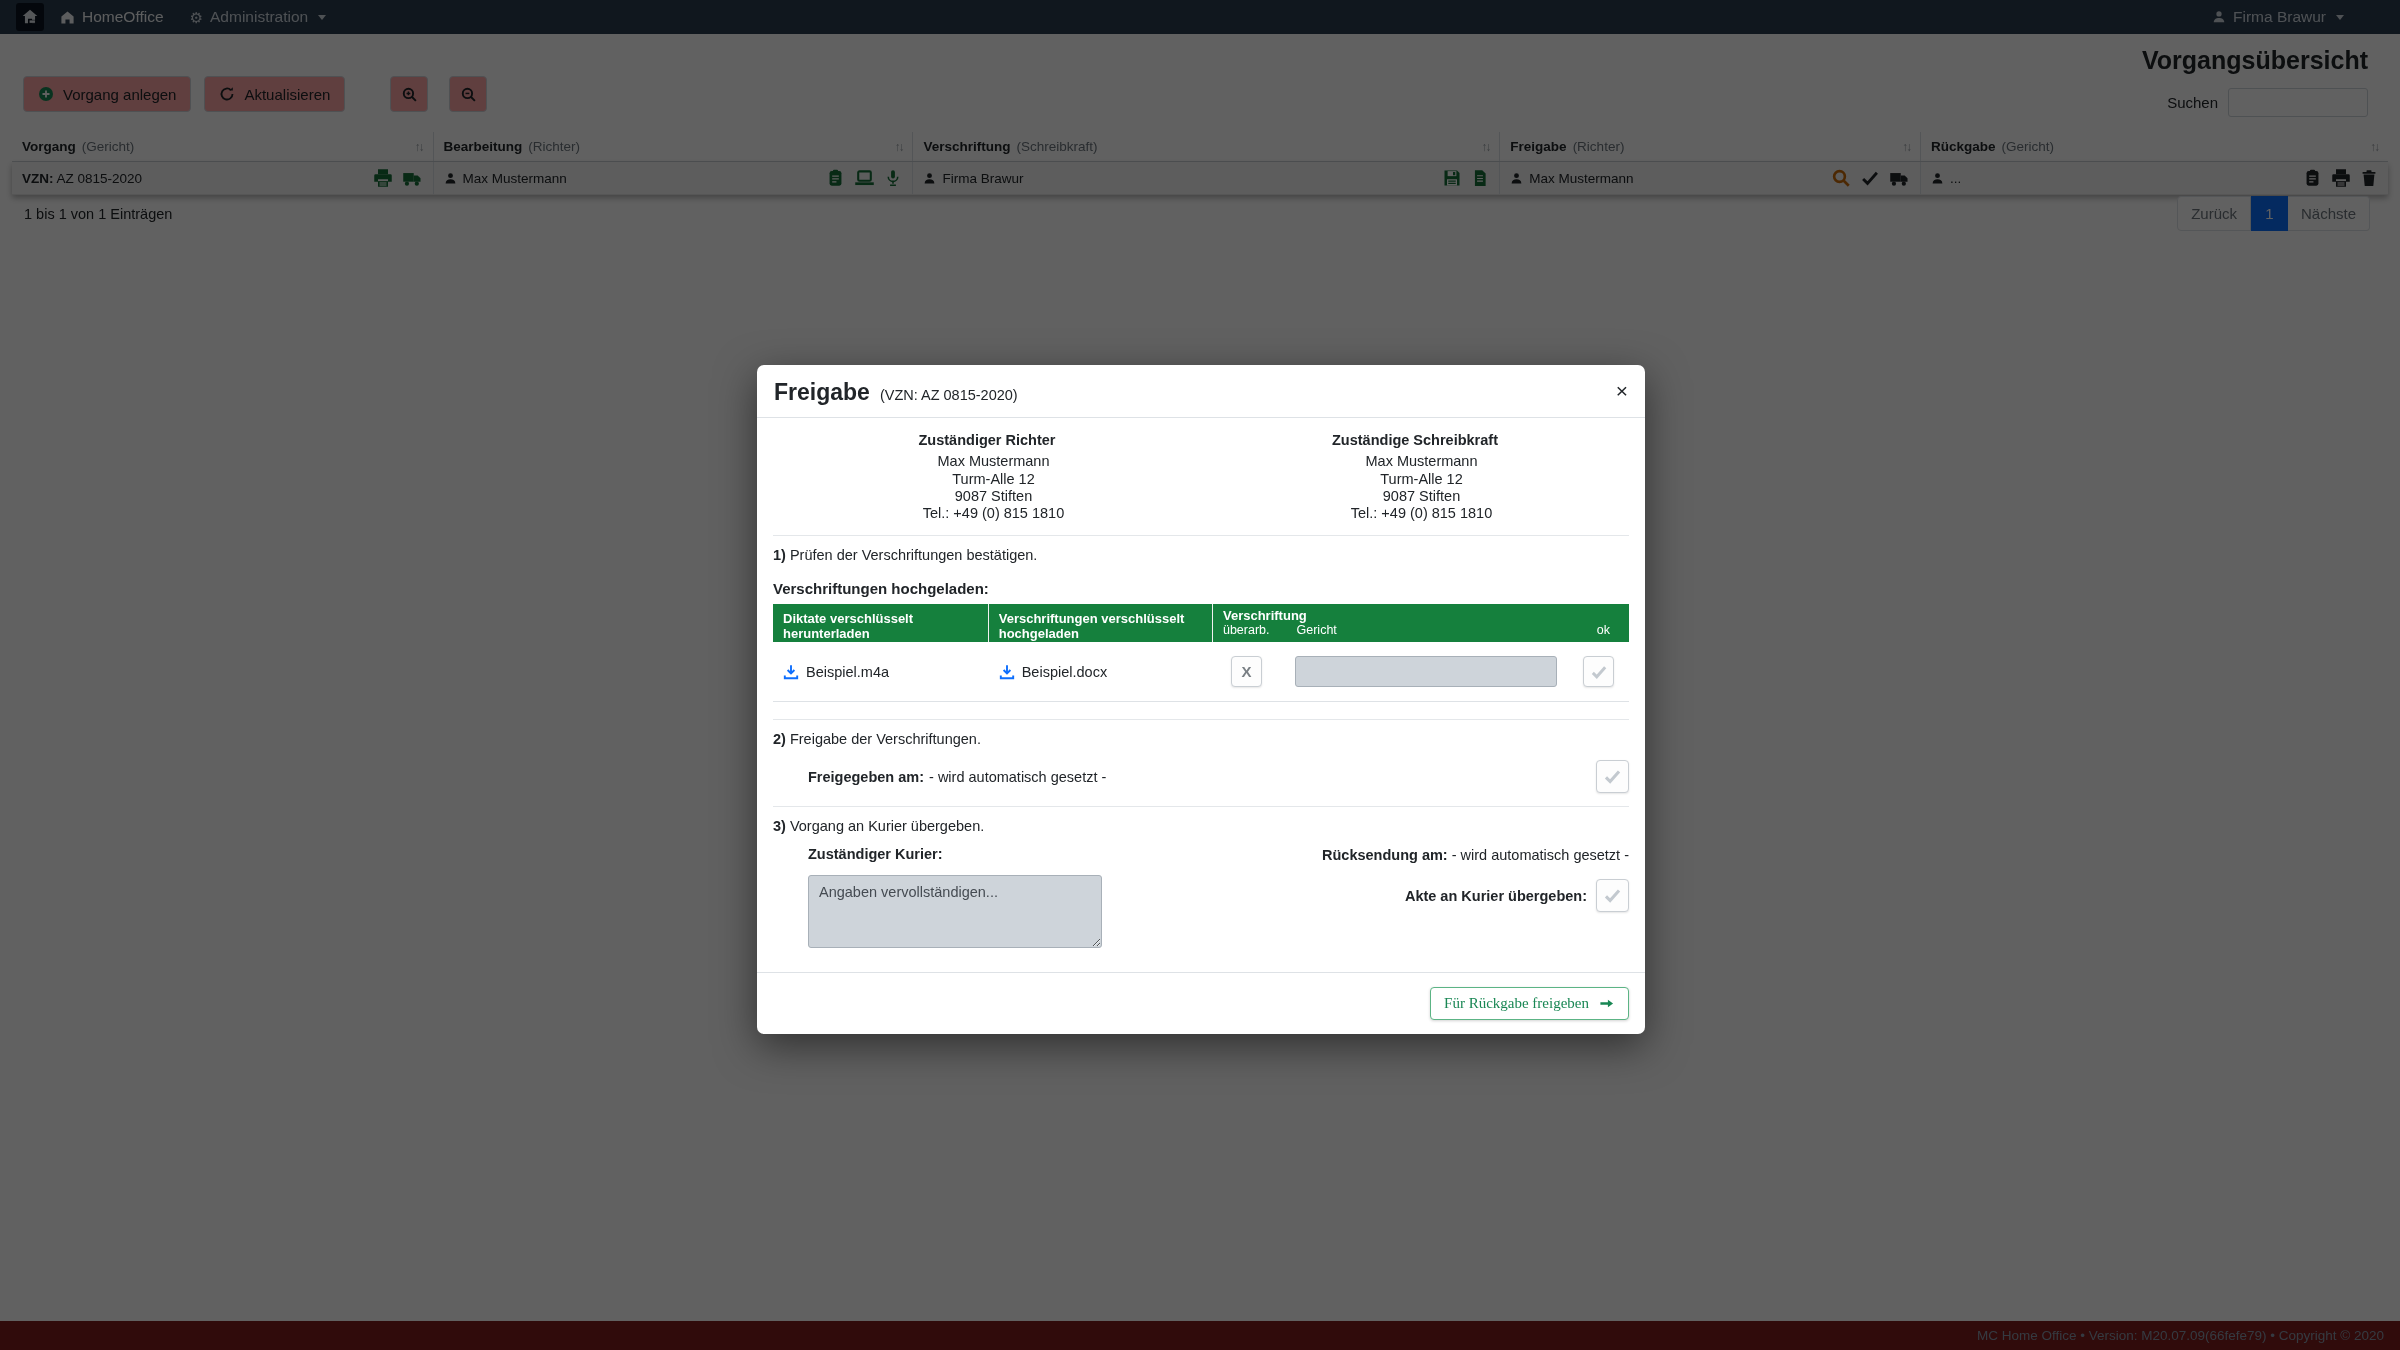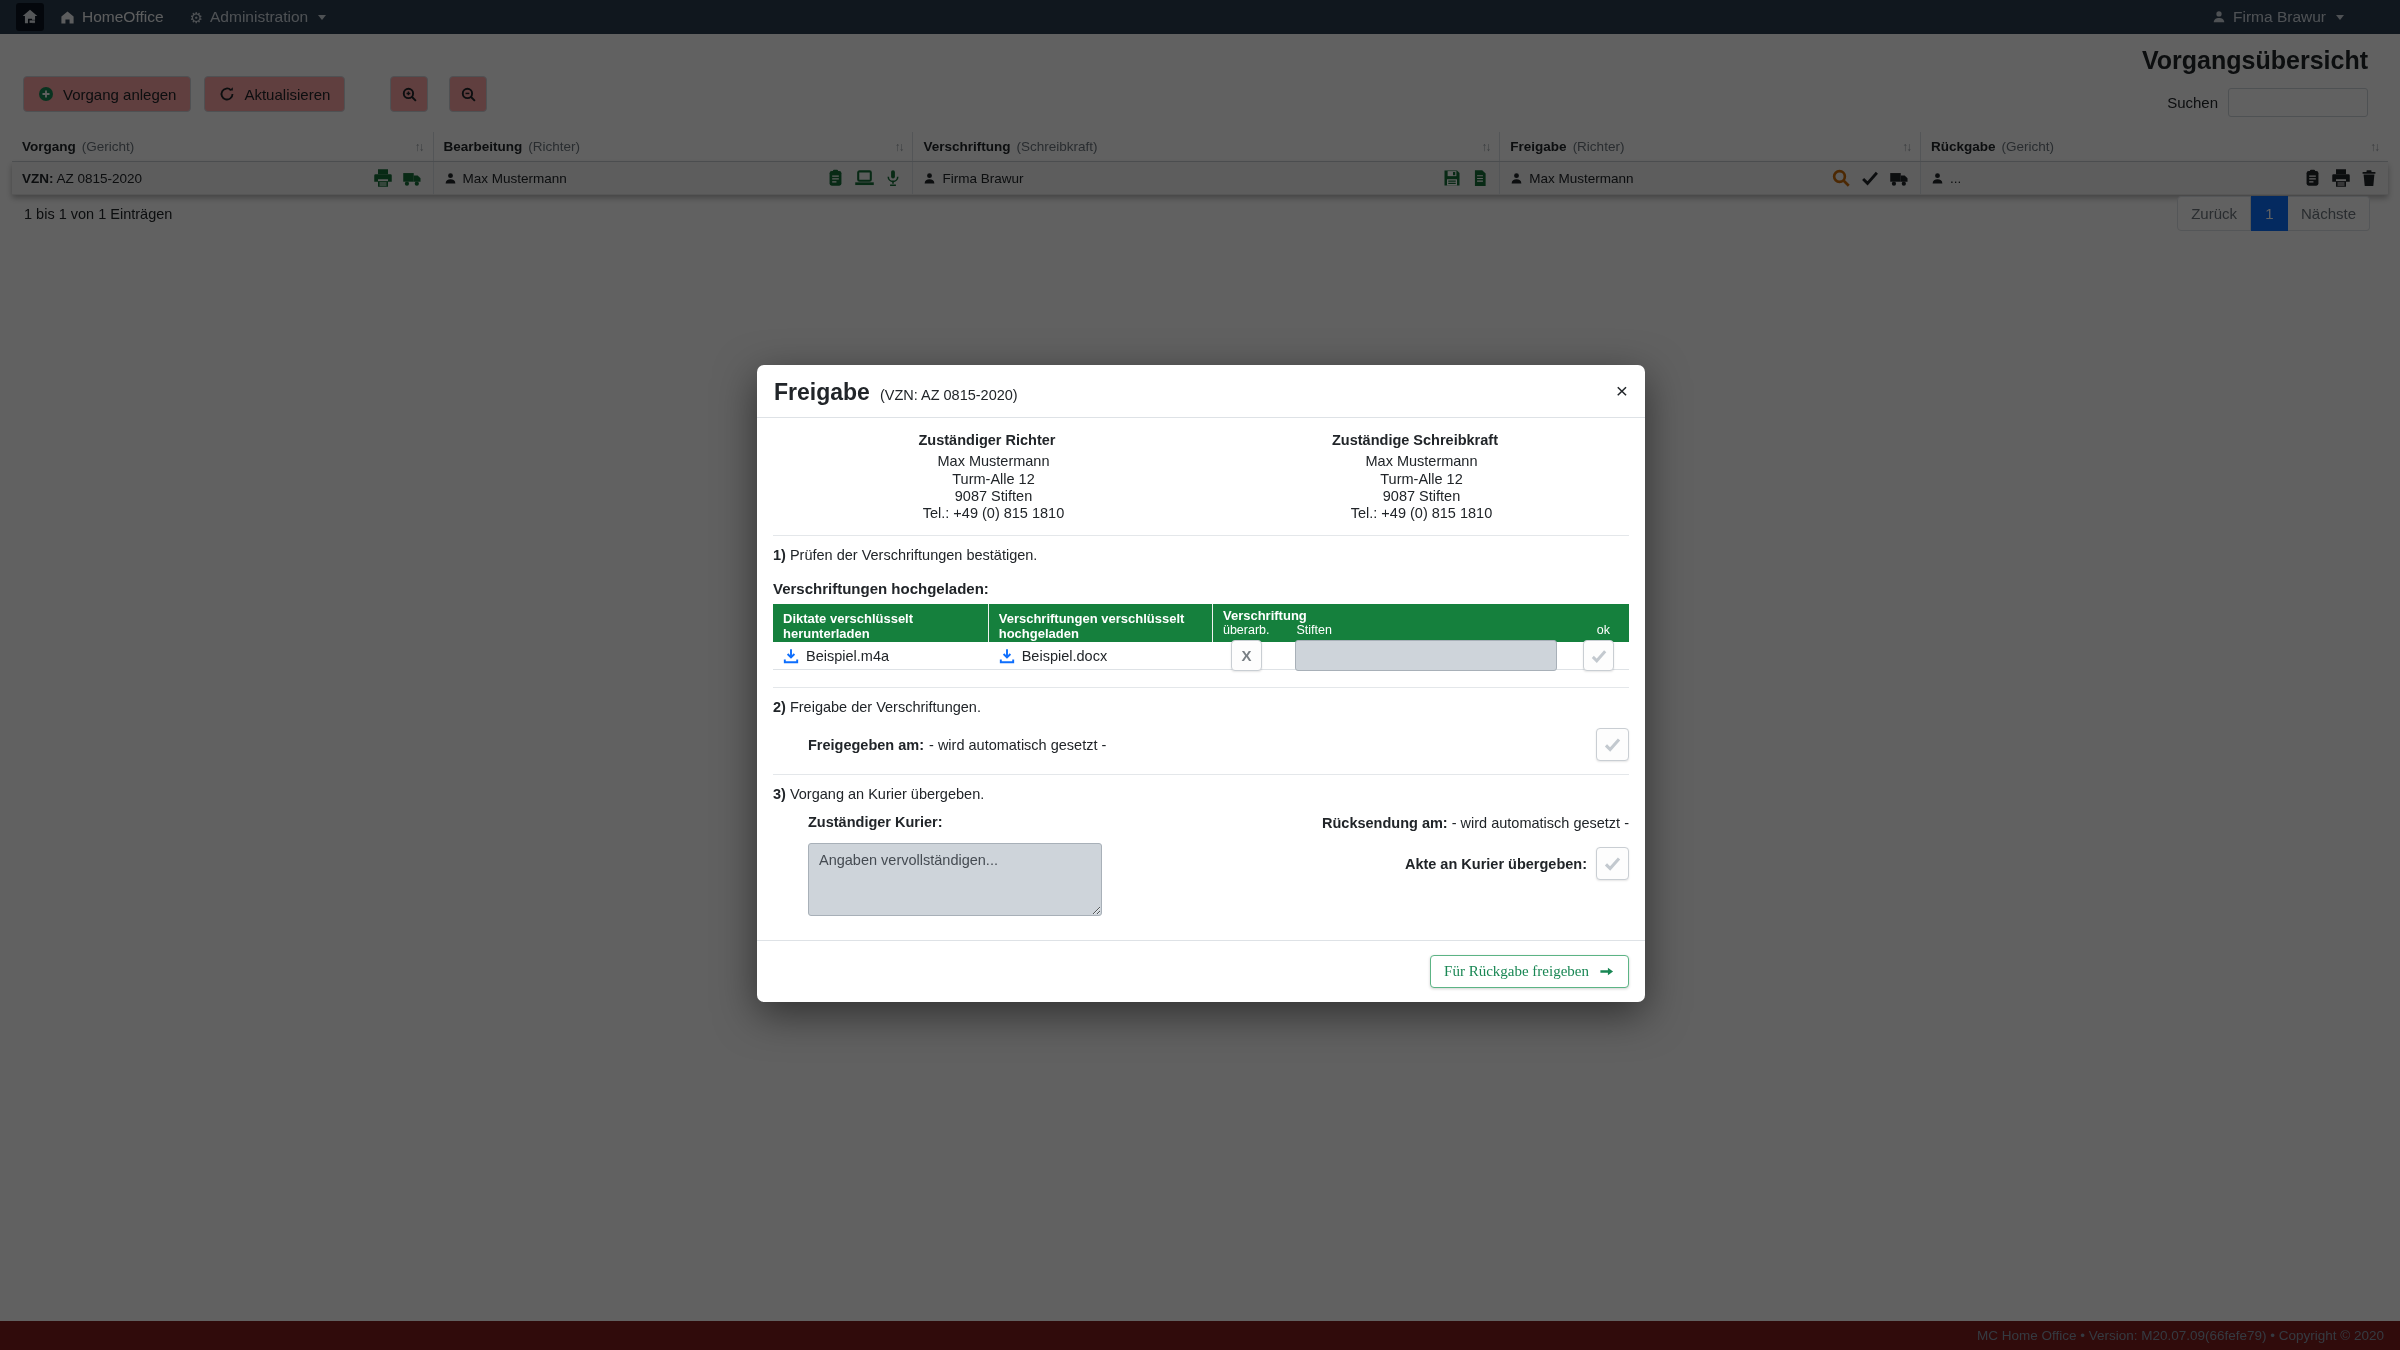--- a/index.html
+++ b/index.html
@@ -105,21 +105,21 @@
 
   .mt-head { display:flex; background:#15803d; color:#fff; height:38px; }
   .mth { padding:7px 10px; font-size:13px; font-weight:700; }
   .mth-1 { width:25.2%; border-right:1px solid #f1f1f1; }
   .mth-2 { width:26.2%; border-right:1px solid #f1f1f1; }
   .mth-3 { flex:1; padding:4px 10px 4px 10px; display:flex; flex-direction:column; justify-content:space-between; }
   .mth-sub { display:flex; font-weight:400; font-size:12.5px; padding-bottom:1px; }
   .mth-notizen { margin-left:27px; }
   .mth-ok { margin-left:auto; padding-right:9px; }
 
-  .mt-row { display:flex; align-items:center; height:28px; border-bottom:1px solid #dee2e6; }
+  .mt-row { display:flex; align-items:center; height:60px; border-bottom:1px solid #dee2e6; }
   .mtd-1 { width:25.2%; padding-left:10px; display:flex; align-items:center; gap:7px; }
   .mtd-2 { width:26.2%; padding-left:10px; display:flex; align-items:center; gap:7px; }
   .mtd-3 { flex:1; display:flex; align-items:center; }
   .file-name { font-size:14.5px; }
 
   .sq-btn {
     width:31px; height:31px; background:#fdfdfd; border:1px solid #c9ced3; border-radius:4px;
     display:flex; align-items:center; justify-content:center; cursor:pointer;
     box-shadow:0 1px 2px rgba(0,0,0,.10); font-family:inherit;
   }
@@ -464,21 +464,21 @@
 
     <div class="upload-head">Verschriftungen hochgeladen:</div>
 
     <div class="mt-head">
       <div class="mth mth-1">Diktate verschlüsselt herunterladen</div>
       <div class="mth mth-2">Verschriftungen verschlüsselt hochgeladen</div>
       <div class="mth mth-3">
         <div>Verschriftung</div>
         <div class="mth-sub">
           <span>überarb.</span>
-          <span class="mth-notizen">Stiften</span>
+          <span class="mth-notizen">Gericht</span>
           <span class="mth-ok">ok</span>
         </div>
       </div>
     </div>
 
     <div class="mt-row">
       <div class="mtd-1">
         <span style="color:#0d6efd">
           <svg width="16" height="16" viewBox="0 0 16 16" fill="none" stroke="currentColor" stroke-width="1.9">
               <path d="M8 1.2v7.6"></path>

